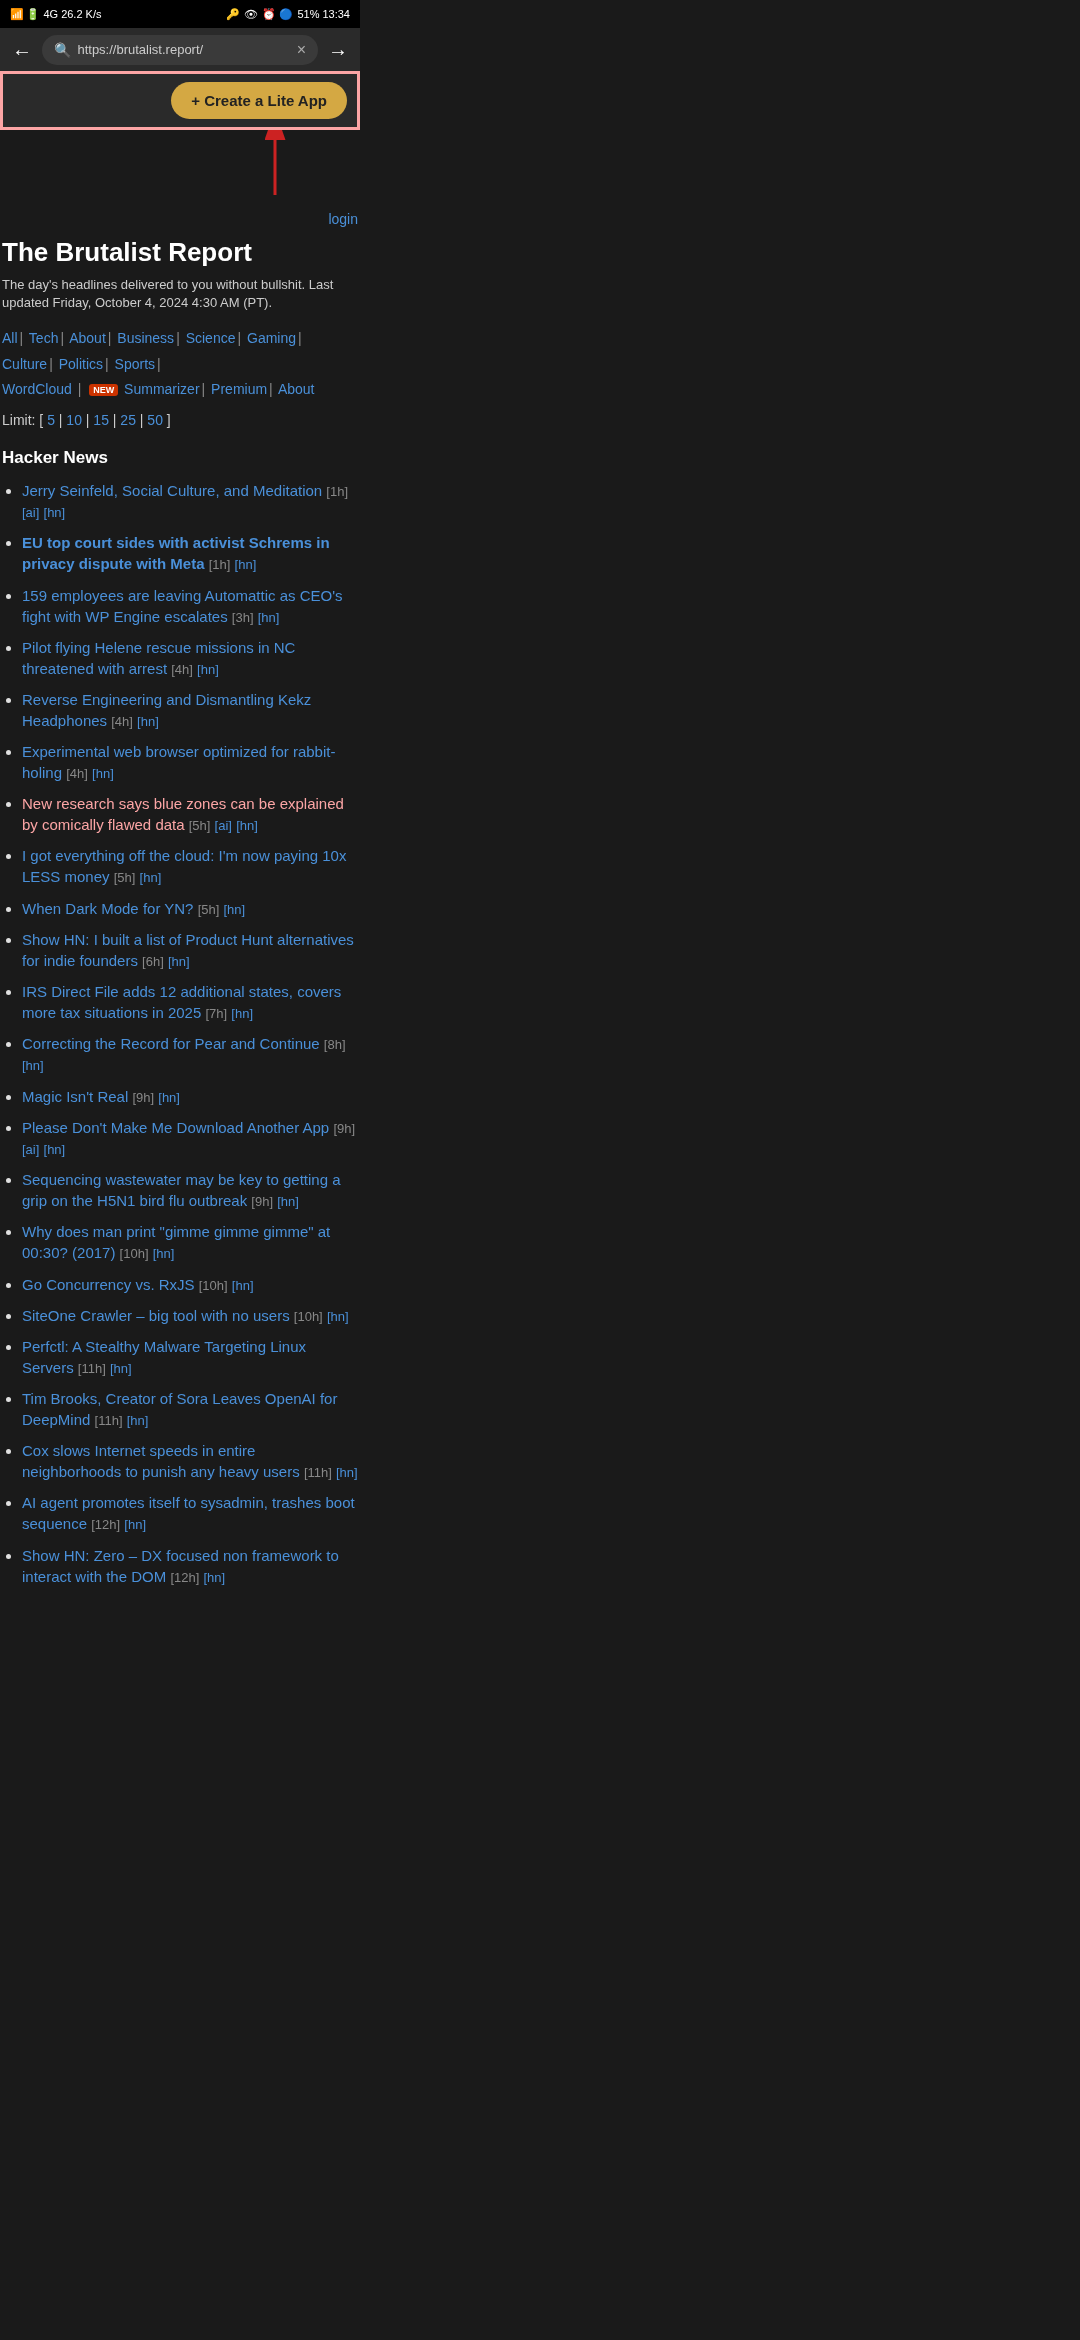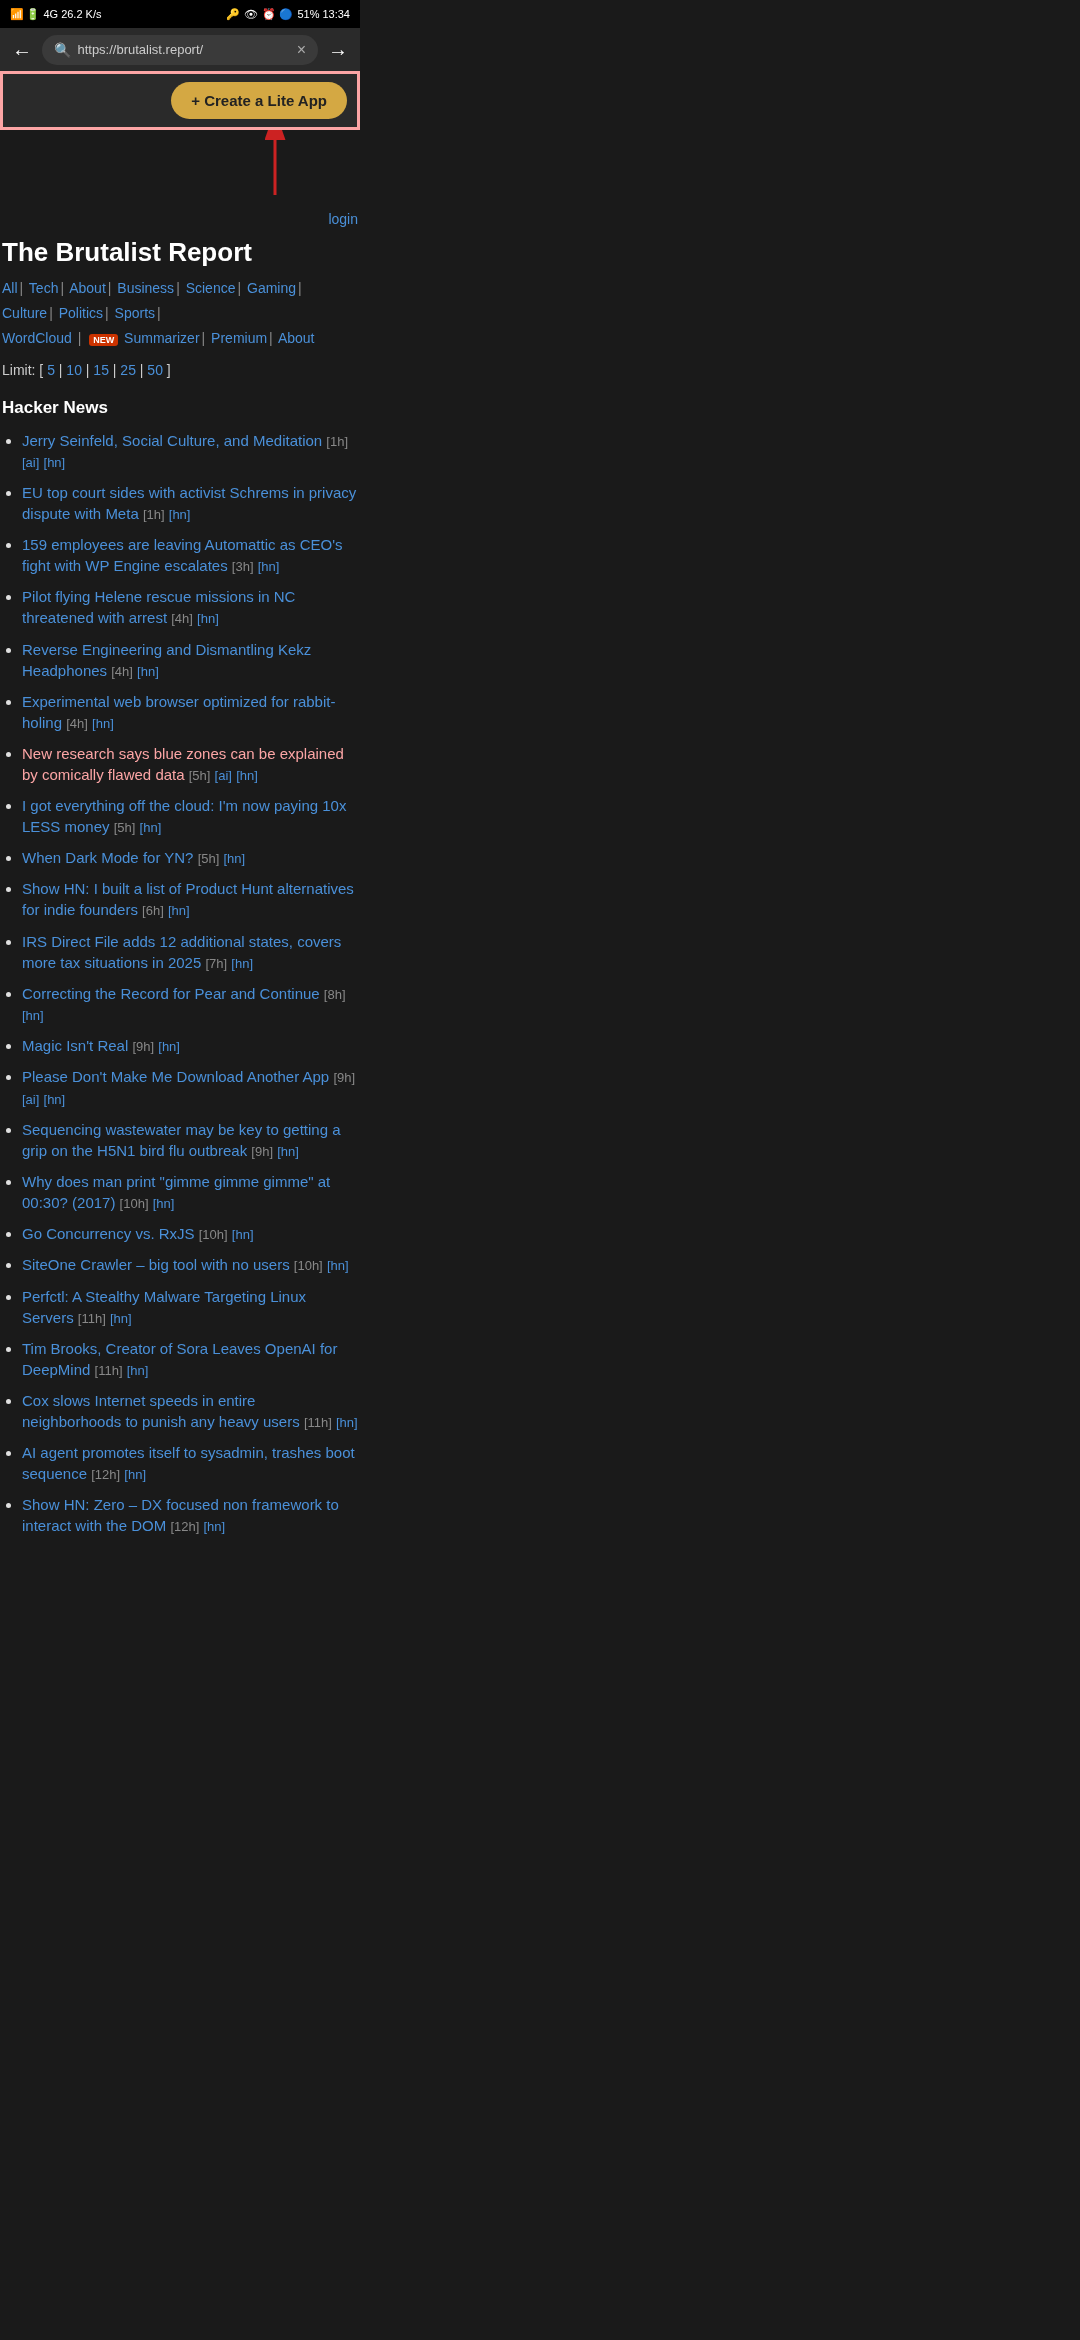--- a/index.html
+++ b/index.html
@@ -200,20 +200,21 @@
   </svg>
 </div>
 
 <div class="page-content">
 
   <div class="login-row">
     <a class="login-link">login</a>
   </div>
 
   <h1 class="site-title">The Brutalist Report</h1>
+  <p class="site-desc">The day's headlines delivered to you without bullshit. Last updated Friday, October 4, 2024 4:30 AM (PT).</p>
 
   <div class="nav-links">
     <a>All</a><span class="sep">|</span>
     <a>Tech</a><span class="sep">|</span>
     <a>About</a><span class="sep">|</span>
     <a>Business</a><span class="sep">|</span>
     <a>Science</a><span class="sep">|</span>
     <a>Gaming</a><span class="sep">|</span>
     <a>Culture</a><span class="sep">|</span>
     <a>Politics</a><span class="sep">|</span>
@@ -233,21 +234,21 @@
     <a>15</a> |
     <a>25</a> |
     <a>50</a>
     ]
   </div>
 
   <h2 class="section-title">Hacker News</h2>
 
   <ul class="news-list" id="news-list">
   <li><a style="color:#4a90d9;text-decoration:none;">Jerry Seinfeld, Social Culture, and Meditation</a> <span class="news-meta" style="color:#888">[1h]</span> <span class="news-meta"><a class="tag">[ai]</a></span> <span class="news-meta"><a class="tag">[hn]</a></span></li>
-      <li><a style="color:#4a90d9;text-decoration:none;">EU top court sides with activist Schrems in privacy dispute with Meta</a> <span class="news-meta" style="color:#888">[1h]</span> <span class="news-meta"><a class="tag">[hn]</a></span></li>
+      <li><a style="color:#4a90d9;text-decoration:none;font-weight:bold;">EU top court sides with activist Schrems in privacy dispute with Meta</a> <span class="news-meta" style="color:#888">[1h]</span> <span class="news-meta"><a class="tag">[hn]</a></span></li>
       <li><a style="color:#4a90d9;text-decoration:none;">159 employees are leaving Automattic as CEO's fight with WP Engine escalates</a> <span class="news-meta" style="color:#888">[3h]</span> <span class="news-meta"><a class="tag">[hn]</a></span></li>
       <li><a style="color:#4a90d9;text-decoration:none;">Pilot flying Helene rescue missions in NC threatened with arrest</a> <span class="news-meta" style="color:#888">[4h]</span> <span class="news-meta"><a class="tag">[hn]</a></span></li>
       <li><a style="color:#4a90d9;text-decoration:none;">Reverse Engineering and Dismantling Kekz Headphones</a> <span class="news-meta" style="color:#888">[4h]</span> <span class="news-meta"><a class="tag">[hn]</a></span></li>
       <li><a style="color:#4a90d9;text-decoration:none;">Experimental web browser optimized for rabbit-holing</a> <span class="news-meta" style="color:#888">[4h]</span> <span class="news-meta"><a class="tag">[hn]</a></span></li>
       <li><a style="color:#fca5a5;text-decoration:none;">New research says blue zones can be explained by comically flawed data</a> <span class="news-meta" style="color:#888">[5h]</span> <span class="news-meta"><a class="tag">[ai]</a></span> <span class="news-meta"><a class="tag">[hn]</a></span></li>
       <li><a style="color:#4a90d9;text-decoration:none;">I got everything off the cloud: I'm now paying 10x LESS money</a> <span class="news-meta" style="color:#888">[5h]</span> <span class="news-meta"><a class="tag">[hn]</a></span></li>
       <li><a style="color:#4a90d9;text-decoration:none;">When Dark Mode for YN?</a> <span class="news-meta" style="color:#888">[5h]</span> <span class="news-meta"><a class="tag">[hn]</a></span></li>
       <li><a style="color:#4a90d9;text-decoration:none;">Show HN: I built a list of Product Hunt alternatives for indie founders</a> <span class="news-meta" style="color:#888">[6h]</span> <span class="news-meta"><a class="tag">[hn]</a></span></li>
       <li><a style="color:#4a90d9;text-decoration:none;">IRS Direct File adds 12 additional states, covers more tax situations in 2025</a> <span class="news-meta" style="color:#888">[7h]</span> <span class="news-meta"><a class="tag">[hn]</a></span></li>
       <li><a style="color:#4a90d9;text-decoration:none;">Correcting the Record for Pear and Continue</a> <span class="news-meta" style="color:#888">[8h]</span> <span class="news-meta"><a class="tag">[hn]</a></span></li>

